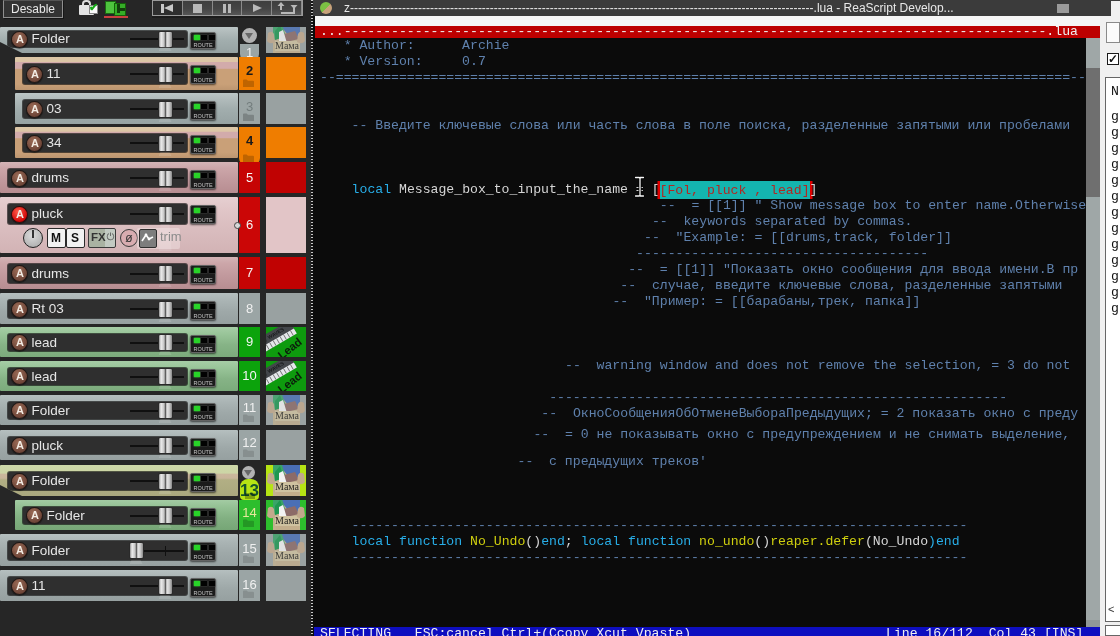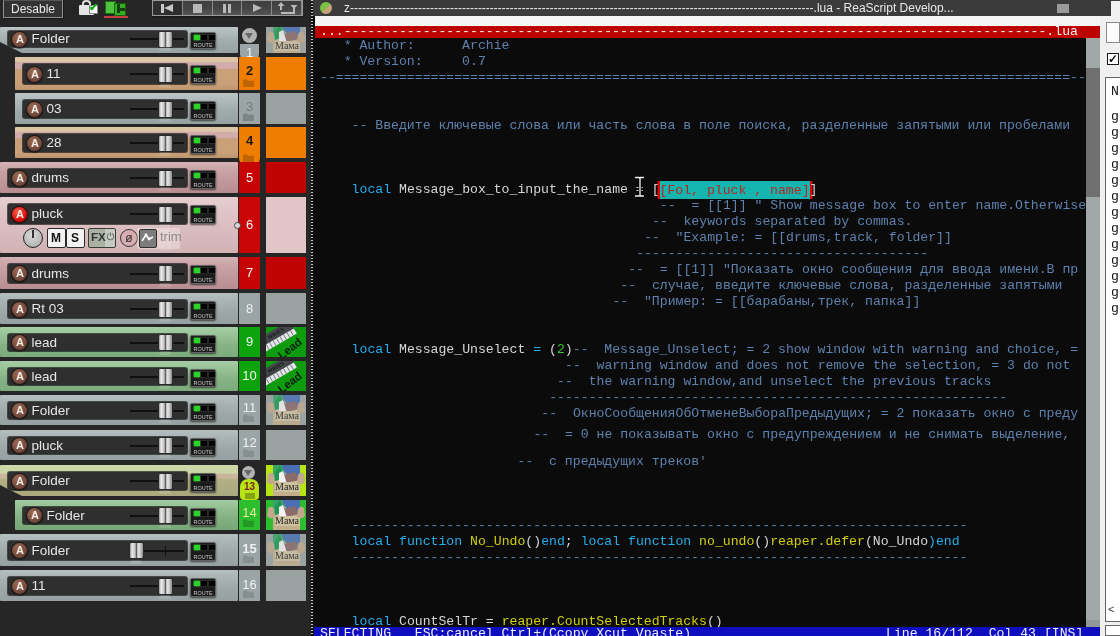--- a/index.html
+++ b/index.html
@@ -135,21 +135,21 @@
         </svg>
 </div>
 <div style="position:absolute;left:266px;top:93px;width:40px;height:31px;overflow:hidden;background:#9aa2a2">
 <div style="position:absolute;inset:0;background:#99a1a1"></div>
 </div>
 <div style="position:absolute;left:15px;top:127px;width:223px;height:31px;background:linear-gradient(#dcc6a6 0%,#dcc6a6 14%,#d2abab 16%,#d2abab 34%,#c9a078 38%,#c9a078 82%,#bd9670 100%);border-radius:1px">
 <div style="position:absolute;left:7.5px;top:7px;width:164.5px;height:18px;background:#2f2f2f;border-radius:2px;box-shadow:0 0 0 1px rgba(15,15,15,.65)"></div>
 <div style="position:absolute;left:10.5px;top:7.5px;width:17px;height:17px;border-radius:50%;background:radial-gradient(circle at 40% 32%,#9a6a55,#6b4336 75%);border:1.5px solid rgba(10,10,10,.8);box-shadow:0 1px 1px rgba(0,0,0,.5)">
           <div style="position:absolute;left:0;top:1px;width:17px;text-align:center;font-size:11px;font-weight:bold;color:#f3ece4;font-family:'Liberation Sans',sans-serif">A</div>
         </div>
-<div class="nm" style="left:31.5px;top:8.0px">28</div>
+<div class="nm" style="left:31.5px;top:8.0px">34</div>
 <div style="position:absolute;left:115px;top:15.0px;width:54px;height:2px;background:#101010"></div>
         <div style="position:absolute;left:142.5px;top:7.5px;width:15px;height:17px;border:1px solid #2a2a2a;border-radius:2px;background:linear-gradient(90deg,#8f8f8f 0%,#ececec 16%,#c2c2c2 40%,#5f5f5f 48%,#5f5f5f 52%,#e6e6e6 60%,#d0d0d0 78%,#8a8a8a 100%)"></div>
 <div style="position:absolute;left:143.5px;top:25px;width:13px;height:4px;background:rgba(255,255,255,0.13);clip-path:polygon(15% 0,85% 0,100% 100%,0 100%)"></div>
 <div style="position:absolute;left:175px;top:7.5px;width:26px;height:19px;background:#1b1b1b;border:1px solid #636363;border-radius:2px;box-shadow:0 1px 2px rgba(0,0,0,.6)">
 <div style="position:absolute;left:2.5px;top:2px;width:6px;height:5px;background:#28d428;box-shadow:0 0 2px #3f3,0 0 0 0.5px #333"></div>
 <div style="position:absolute;left:10px;top:2px;width:6px;height:5px;background:#020202;box-shadow:0 0 0 0.5px #383838"></div>
 <div style="position:absolute;left:17.5px;top:2px;width:6px;height:5px;background:#020202;box-shadow:0 0 0 0.5px #383838"></div>
 <div style="position:absolute;left:-7px;bottom:0px;width:38px;text-align:center;font-size:10.5px;transform:scale(0.52);transform-origin:center bottom;color:#c4c4c4;font-family:'Liberation Sans',sans-serif">ROUTE</div>
 </div>
 </div>
@@ -408,21 +408,21 @@
         <div style="position:absolute;left:157.5px;top:7.5px;width:15px;height:17px;border:1px solid #2a2a2a;border-radius:2px;background:linear-gradient(90deg,#8f8f8f 0%,#ececec 16%,#c2c2c2 40%,#5f5f5f 48%,#5f5f5f 52%,#e6e6e6 60%,#d0d0d0 78%,#8a8a8a 100%)"></div>
 <div style="position:absolute;left:158.5px;top:25px;width:13px;height:4px;background:rgba(255,255,255,0.13);clip-path:polygon(15% 0,85% 0,100% 100%,0 100%)"></div>
 <div style="position:absolute;left:190px;top:7.5px;width:26px;height:19px;background:#1b1b1b;border:1px solid #636363;border-radius:2px;box-shadow:0 1px 2px rgba(0,0,0,.6)">
 <div style="position:absolute;left:2.5px;top:2px;width:6px;height:5px;background:#28d428;box-shadow:0 0 2px #3f3,0 0 0 0.5px #333"></div>
 <div style="position:absolute;left:10px;top:2px;width:6px;height:5px;background:#020202;box-shadow:0 0 0 0.5px #383838"></div>
 <div style="position:absolute;left:17.5px;top:2px;width:6px;height:5px;background:#020202;box-shadow:0 0 0 0.5px #383838"></div>
 <div style="position:absolute;left:-7px;bottom:0px;width:38px;text-align:center;font-size:10.5px;transform:scale(0.52);transform-origin:center bottom;color:#c4c4c4;font-family:'Liberation Sans',sans-serif">ROUTE</div>
 </div>
 </div>
 <div style="position:absolute;left:240px;top:479px;width:19px;height:21px;background:#b6e414;border-radius:8px 8px 4px 4px">
-        <div style="position:absolute;left:0;top:2px;width:19px;text-align:center;font-size:10px;font-weight:700;color:#7f1d1d">13</div>
+        <div style="position:absolute;left:0;top:2px;width:19px;text-align:center;font-size:17px;font-weight:700;color:#14532d">13</div>
         <div style="position:absolute;left:5px;bottom:1px;width:10px;height:6px;background:rgba(0,0,0,0.28)"></div>
       </div>
 <div style="position:absolute;left:242px;top:466px;width:13px;height:13px;border-radius:50%;background:#b2b2b2">
         <div style="position:absolute;left:2.0px;top:4.0px;width:0;height:0;border-left:4.5px solid transparent;border-right:4.5px solid transparent;border-top:6px solid #686868"></div>
       </div>
 <div style="position:absolute;left:266px;top:465px;width:40px;height:31px;overflow:hidden;background:#9aa2a2">
 <svg width="40" height="34" viewBox="0 0 40 34" style="position:absolute;left:0;top:50%;margin-top:-17px">
 <rect width="40" height="34" fill="#b6e414"></rect>
 <rect x="7" y="1" width="27" height="32" fill="#c3b190"></rect>
 <path d="M13 1 h21 v13 l-12 -2 z" fill="#4a6fb5"></path>
@@ -486,21 +486,21 @@
 <div style="position:absolute;left:165px;top:11.5px;width:1px;height:10px;background:#101010"></div>
 <div style="position:absolute;left:129.5px;top:26px;width:13px;height:4px;background:rgba(255,255,255,0.13);clip-path:polygon(15% 0,85% 0,100% 100%,0 100%)"></div>
 <div style="position:absolute;left:190px;top:7.5px;width:26px;height:19px;background:#1b1b1b;border:1px solid #636363;border-radius:2px;box-shadow:0 1px 2px rgba(0,0,0,.6)">
 <div style="position:absolute;left:2.5px;top:2px;width:6px;height:5px;background:#28d428;box-shadow:0 0 2px #3f3,0 0 0 0.5px #333"></div>
 <div style="position:absolute;left:10px;top:2px;width:6px;height:5px;background:#020202;box-shadow:0 0 0 0.5px #383838"></div>
 <div style="position:absolute;left:17.5px;top:2px;width:6px;height:5px;background:#020202;box-shadow:0 0 0 0.5px #383838"></div>
 <div style="position:absolute;left:-7px;bottom:0px;width:38px;text-align:center;font-size:10.5px;transform:scale(0.52);transform-origin:center bottom;color:#c4c4c4;font-family:'Liberation Sans',sans-serif">ROUTE</div>
 </div>
 </div>
 <div style="position:absolute;left:239px;top:534px;width:21px;height:32px;background:#9ba5a5;">
-<div style="position:absolute;left:0;top:7.0px;width:21px;text-align:center;font-size:13px;font-weight:700;color:#f0f0f0">15</div>
+<div style="position:absolute;left:0;top:7.0px;width:21px;text-align:center;font-size:13px;font-weight:400;color:#f0f0f0">15</div>
 <svg width="11" height="8" viewBox="0 0 11 8" style="position:absolute;left:4px;bottom:3px">
           <path d="M0 8 V1.3 Q0 0.4 0.9 0.4 L3.6 0.4 L5 1.8 L10 1.8 Q11 1.8 11 2.7 L11 8 Z" fill="rgba(0,0,0,0.13)"></path>
         </svg>
 </div>
 <div style="position:absolute;left:266px;top:534px;width:40px;height:32px;overflow:hidden;background:#9aa2a2">
 <div style="opacity:0.8">
           <svg width="40" height="34" viewBox="0 0 40 34" style="position:absolute;left:0;top:50%;margin-top:-17px">
 <rect width="40" height="34" fill="#9aa2a2"></rect>
 <rect x="7" y="1" width="27" height="32" fill="#c3b190"></rect>
 <path d="M13 1 h21 v13 l-12 -2 z" fill="#4a6fb5"></path>
@@ -552,39 +552,36 @@
 </div>
 <div style="position:absolute;left:2px;top:16px;width:785px;height:10px;background:#f5f5f5"></div>
 <div style="position:absolute;left:2px;top:26px;width:785px;height:11.5px;background:#bd0000"></div>
 <div class="cl" style="left:7px;top:24px;color:#f0f0f0">...-----------------------------------------------------------------------------------------.lua</div>
 </div>
 <div style="position:absolute;left:314px;top:37.5px;width:772px;height:589.5px;overflow:hidden;background:#0b0b0b">
 <div class="cl" style="left:29.7px;top:0.5px"><span class="b">* Author:      Archie</span></div>
 <div class="cl" style="left:29.7px;top:16.5px"><span class="b">* Version:     0.7</span></div>
 <div class="cl" style="left:6.0px;top:32.5px"><span class="b">--=============================================================================================--</span></div>
 <div class="cl" style="left:37.6px;top:80.5px"><span class="b">-- Введите ключевые слова или часть слова в поле поиска, разделенные запятыми или пробелами</span></div>
-<div class="cl" style="left:37.6px;top:144.5px"><span class="c">local</span> <span class="w">Message_box_to_input_the_name = [</span><span style="background:#14b5af;color:#b22822;box-shadow:2.5px 0 0 #e00000,-2.5px 0 0 #e00000;padding:1.5px 0">[Fol, pluck , name]</span><span class="w">]</span></div>
+<div class="cl" style="left:37.6px;top:144.5px"><span class="c">local</span> <span class="w">Message_box_to_input_the_name = [</span><span style="background:#14b5af;color:#b22822;box-shadow:2.5px 0 0 #e00000,-2.5px 0 0 #e00000;padding:1.5px 0">[Fol, pluck , lead]</span><span class="w">]</span></div>
 <div class="cl" style="left:345.8px;top:160.5px"><span class="b">--  = [[1]] " Show message box to enter name.Otherwise</span></div>
 <div class="cl" style="left:337.9px;top:176.5px"><span class="b">--  keywords separated by commas.</span></div>
 <div class="cl" style="left:330.0px;top:192.5px"><span class="b">--  "Example: = [[drums,track, folder]]</span></div>
 <div class="cl" style="left:322.1px;top:208.5px"><span class="b">-------------------------------------</span></div>
 <div class="cl" style="left:314.2px;top:224.5px"><span class="b">--  = [[1]] "Показать окно сообщения для ввода имени.В пр</span></div>
 <div class="cl" style="left:306.3px;top:240.5px"><span class="b">--  случае, введите ключевые слова, разделенные запятыми</span></div>
 <div class="cl" style="left:298.4px;top:256.5px"><span class="b">--  "Пример: = [[барабаны,трек, папка]]</span></div>
-<div class="cl" style="left:37.6px;top:304.5px"><span class="c">local</span> <span class="w">Message_Unselect</span> <span class="c">=</span> <span class="w">(</span><span class="g">2</span><span class="w">)</span><span class="b">--  Message_Unselect; = 2 show window with warning and choice, =</span></div>
 <div class="cl" style="left:251.0px;top:320.5px"><span class="b">--  warning window and does not remove the selection, = 3 do not</span></div>
-<div class="cl" style="left:243.1px;top:336.5px"><span class="b">--  the warning window,and unselect the previous tracks</span></div>
 <div class="cl" style="left:235.2px;top:352.5px"><span class="b">----------------------------------------------------------</span></div>
 <div class="cl" style="left:227.3px;top:368.5px"><span class="b">--  ОкноСообщенияОбОтменеВыбораПредыдущих; = 2 показать окно с преду</span></div>
 <div class="cl" style="left:219.4px;top:389px"><span class="b">--  = 0 не показывать окно с предупреждением и не снимать выделение,</span></div>
 <div class="cl" style="left:203.5px;top:416.5px"><span class="b">--  с предыдущих треков'</span></div>
 <div class="cl" style="left:37.6px;top:480.5px"><span class="b">------------------------------------------------------------------------------</span></div>
 <div class="cl" style="left:37.6px;top:496.5px"><span class="c">local</span> <span class="c">function</span> <span class="y">No_Undo</span><span class="w">()</span><span class="c">end</span><span class="w">;</span> <span class="c">local</span> <span class="c">function</span> <span class="y">no_undo</span><span class="w">()</span><span class="y">reaper.defer</span><span class="w">(No_Undo</span><span class="c">)end</span></div>
 <div class="cl" style="left:37.6px;top:512.5px"><span class="b">------------------------------------------------------------------------------</span></div>
-<div class="cl" style="left:37.6px;top:576.5px"><span class="c">local</span> <span class="w">CountSelTr = </span><span class="y">reaper.CountSelectedTracks</span><span class="w">()</span></div>
 </div>
 <svg width="14" height="22" style="position:absolute;left:633px;top:176px">
       <path d="M3 2 h3 v0 q1.5 1.5 1.5 1.5 q0-1.5 1.5-1.5 h3" fill="none"></path>
 <path d="M2.5 1.5 h3.5 M10.5 1.5 h-3.5 M7 2 v17 M2.5 20 h3.5 M10.5 20 h-3.5 M6 1.5 q1 0 1 1.5 M8 1.5 q-1 0 -1 1.5 M6 20 q1 0 1-1.5 M8 20 q-1 0 -1-1.5" stroke="#000" stroke-width="3" stroke-linecap="round" fill="none"></path>
 <path d="M2.5 1.5 h3.5 M10.5 1.5 h-3.5 M7 2 v17 M2.5 20 h3.5 M10.5 20 h-3.5 M6 1.5 q1 0 1 1.5 M8 1.5 q-1 0 -1 1.5 M6 20 q1 0 1-1.5 M8 20 q-1 0 -1-1.5" stroke="#f8f8f8" stroke-width="1.3" stroke-linecap="round" fill="none"></path>
     </svg>
 <div style="position:absolute;left:1086px;top:37.5px;width:14px;height:589.5px;background:#9fa7a7"></div>
 <div style="position:absolute;left:1086px;top:68px;width:14px;height:129px;background:#6f6f6f"></div>
 <div style="position:absolute;left:1086px;top:620px;width:14px;height:7px;background:#909898"></div>
 <div style="position:absolute;left:314px;top:627px;width:786px;height:9px;overflow:hidden;background:#0e0ec0">

